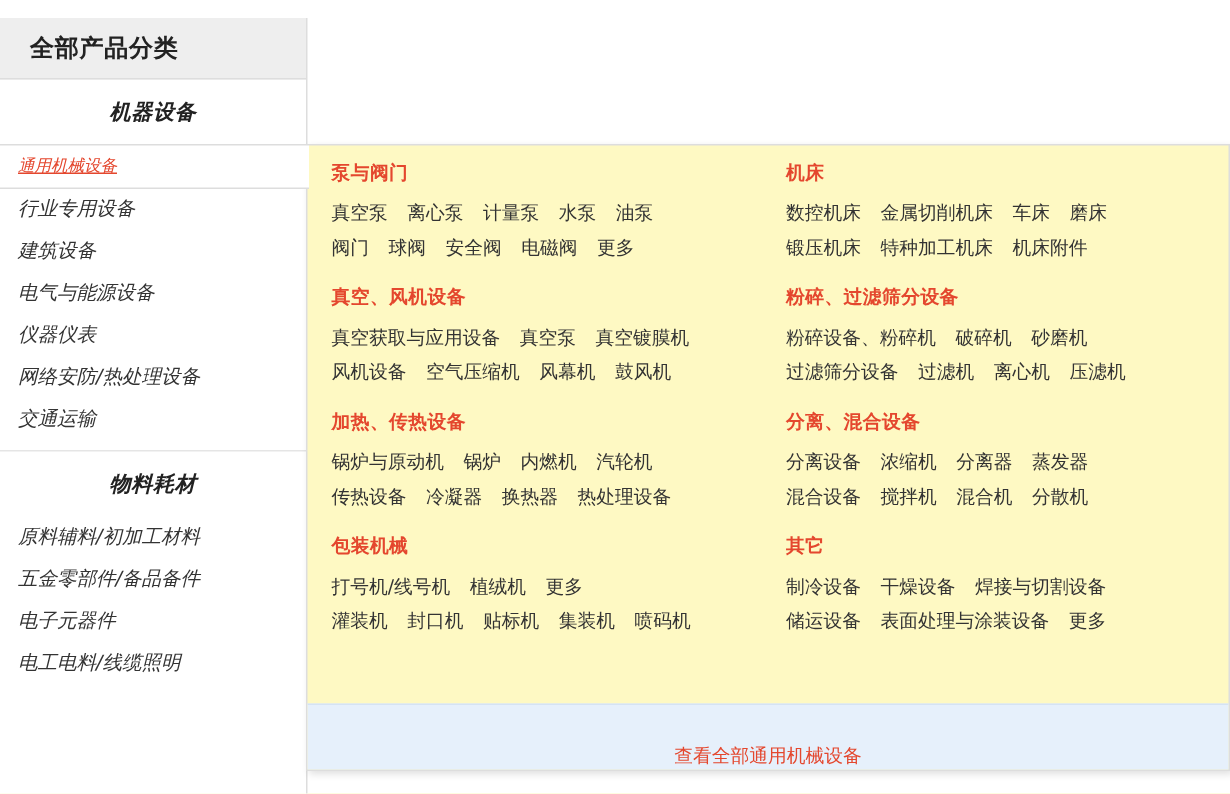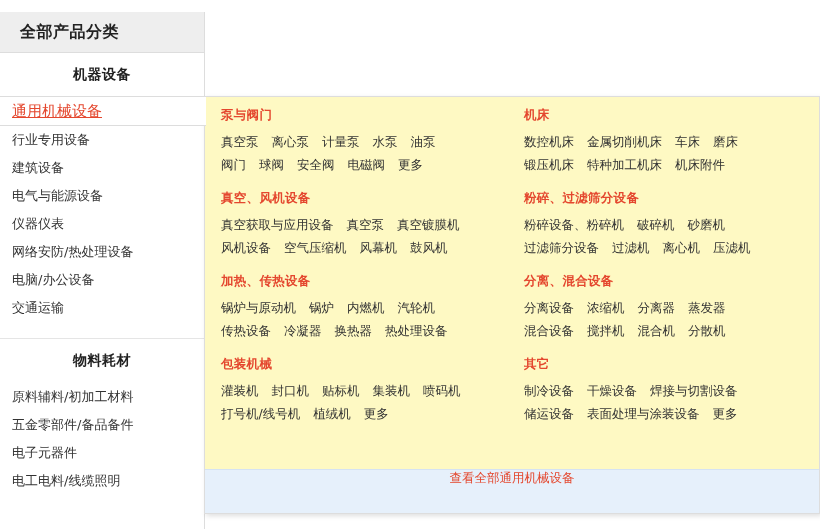--- a/index.html
+++ b/index.html
@@ -43,21 +43,22 @@
     padding-left: 20px;
   }
   #sidebar-header .title {
     font-size: 16px;
     font-weight: bold;
     color: #222222;
     letter-spacing: 0.5px;
   }
   .cat-block {
     border-bottom: 1px solid #e5e5e5;
-    padding-bottom: 10px;
+    padding-bottom: 0;
+    font-style: italic;
   }
   .cat-block:last-child { border-bottom: none; }
   .group-heading {
     text-align: center;
     font-size: 14px;
     font-weight: bold;
     color: #222222;
     padding: 13px 0 13px 0;
     letter-spacing: 0.5px;
   }
@@ -83,21 +84,21 @@
     width: 207px;
     height: 30px;
     line-height: 28px;
     margin-left: -1px;
     margin-top: -1px;
     z-index: 30;
   }
   .cat-item.selected .cat-label {
     color: #e4472e;
     text-decoration: underline;
-    font-size: 15px;
+    font-size: 11px;
   }
 
   
   #panel {
     position: absolute;
     left: 204px;
     top: 84px;
     width: 616px;
     height: 418px;
     background: #fef9c3;
@@ -144,21 +145,21 @@
   #panel-footer {
     position: absolute;
     left: 0;
     bottom: 0;
     width: 100%;
     height: 44px;
     background: #e6f0fb;
     border-top: 1px solid #d5e3f3;
     box-sizing: border-box;
     display: flex;
-    align-items: flex-start;
+    align-items: flex-end;
     justify-content: center;
   }
   #panel-footer .footer-link {
     color: #e4472e;
     font-size: 12.5px;
     text-decoration: none;
   }
 </style>
 </head>
 <body>
@@ -172,21 +173,20 @@
     <div id="sidebar-groups">
         <div class="cat-block">
           <div class="group-heading">机器设备</div>
           <ul class="cat-list">
             <li class="cat-item selected"><span class="cat-label">通用机械设备</span></li>
             <li class="cat-item"><span class="cat-label">行业专用设备</span></li>
             <li class="cat-item"><span class="cat-label">建筑设备</span></li>
             <li class="cat-item"><span class="cat-label">电气与能源设备</span></li>
             <li class="cat-item"><span class="cat-label">仪器仪表</span></li>
             <li class="cat-item"><span class="cat-label">网络安防/热处理设备</span></li>
-            <li class="cat-item"><span class="cat-label">电脑/办公设备</span></li>
             <li class="cat-item"><span class="cat-label">交通运输</span></li>
           </ul>
         </div>
         <div class="cat-block">
           <div class="group-heading">物料耗材</div>
           <ul class="cat-list">
             <li class="cat-item"><span class="cat-label">原料辅料/初加工材料</span></li>
             <li class="cat-item"><span class="cat-label">五金零部件/备品备件</span></li>
             <li class="cat-item"><span class="cat-label">电子元器件</span></li>
             <li class="cat-item"><span class="cat-label">电工电料/线缆照明</span></li>
@@ -208,22 +208,22 @@
             <div class="sec-row"><a href="#" class="lnk">真空获取与应用设备</a><a href="#" class="lnk">真空泵</a><a href="#" class="lnk">真空镀膜机</a></div>
             <div class="sec-row"><a href="#" class="lnk">风机设备</a><a href="#" class="lnk">空气压缩机</a><a href="#" class="lnk">风幕机</a><a href="#" class="lnk">鼓风机</a></div>
           </div>
           <div class="sec">
             <div class="sec-title">加热、传热设备</div>
             <div class="sec-row"><a href="#" class="lnk">锅炉与原动机</a><a href="#" class="lnk">锅炉</a><a href="#" class="lnk">内燃机</a><a href="#" class="lnk">汽轮机</a></div>
             <div class="sec-row"><a href="#" class="lnk">传热设备</a><a href="#" class="lnk">冷凝器</a><a href="#" class="lnk">换热器</a><a href="#" class="lnk">热处理设备</a></div>
           </div>
           <div class="sec">
             <div class="sec-title">包装机械</div>
+            <div class="sec-row"><a href="#" class="lnk">打号机/线号机</a><a href="#" class="lnk">植绒机</a><a href="#" class="lnk">更多</a></div>
             <div class="sec-row"><a href="#" class="lnk">灌装机</a><a href="#" class="lnk">封口机</a><a href="#" class="lnk">贴标机</a><a href="#" class="lnk">集装机</a><a href="#" class="lnk">喷码机</a></div>
-            <div class="sec-row"><a href="#" class="lnk">打号机/线号机</a><a href="#" class="lnk">植绒机</a><a href="#" class="lnk">更多</a></div>
           </div>
         </div>
         <div class="panel-col right">
           <div class="sec">
             <div class="sec-title">机床</div>
             <div class="sec-row"><a href="#" class="lnk">数控机床</a><a href="#" class="lnk">金属切削机床</a><a href="#" class="lnk">车床</a><a href="#" class="lnk">磨床</a></div>
             <div class="sec-row"><a href="#" class="lnk">锻压机床</a><a href="#" class="lnk">特种加工机床</a><a href="#" class="lnk">机床附件</a></div>
           </div>
           <div class="sec">
             <div class="sec-title">粉碎、过滤筛分设备</div>

